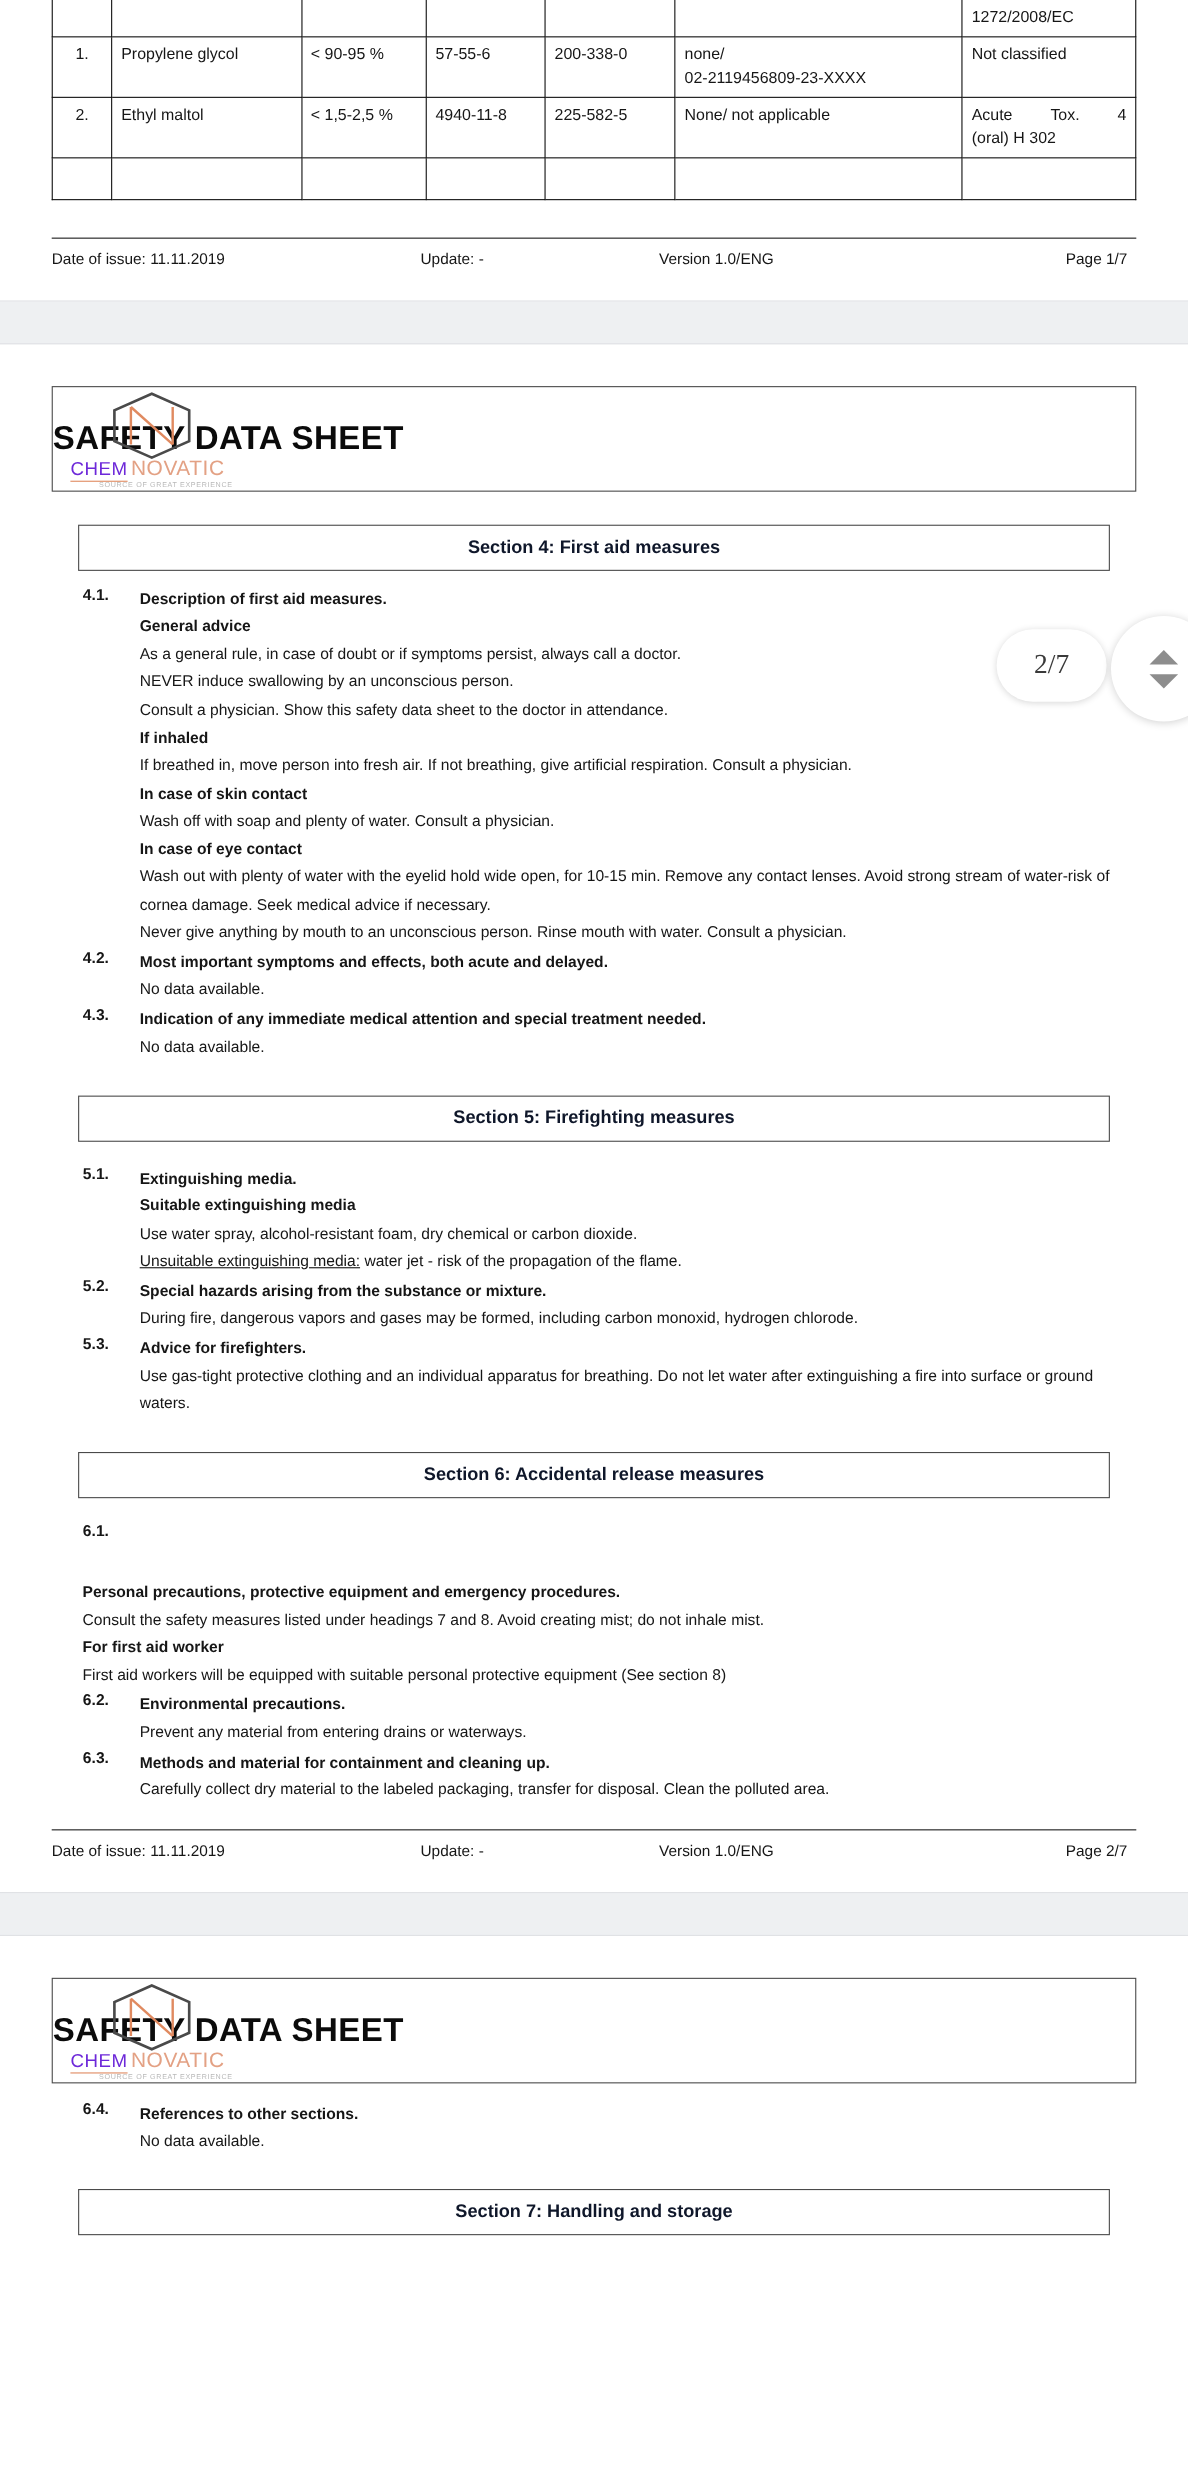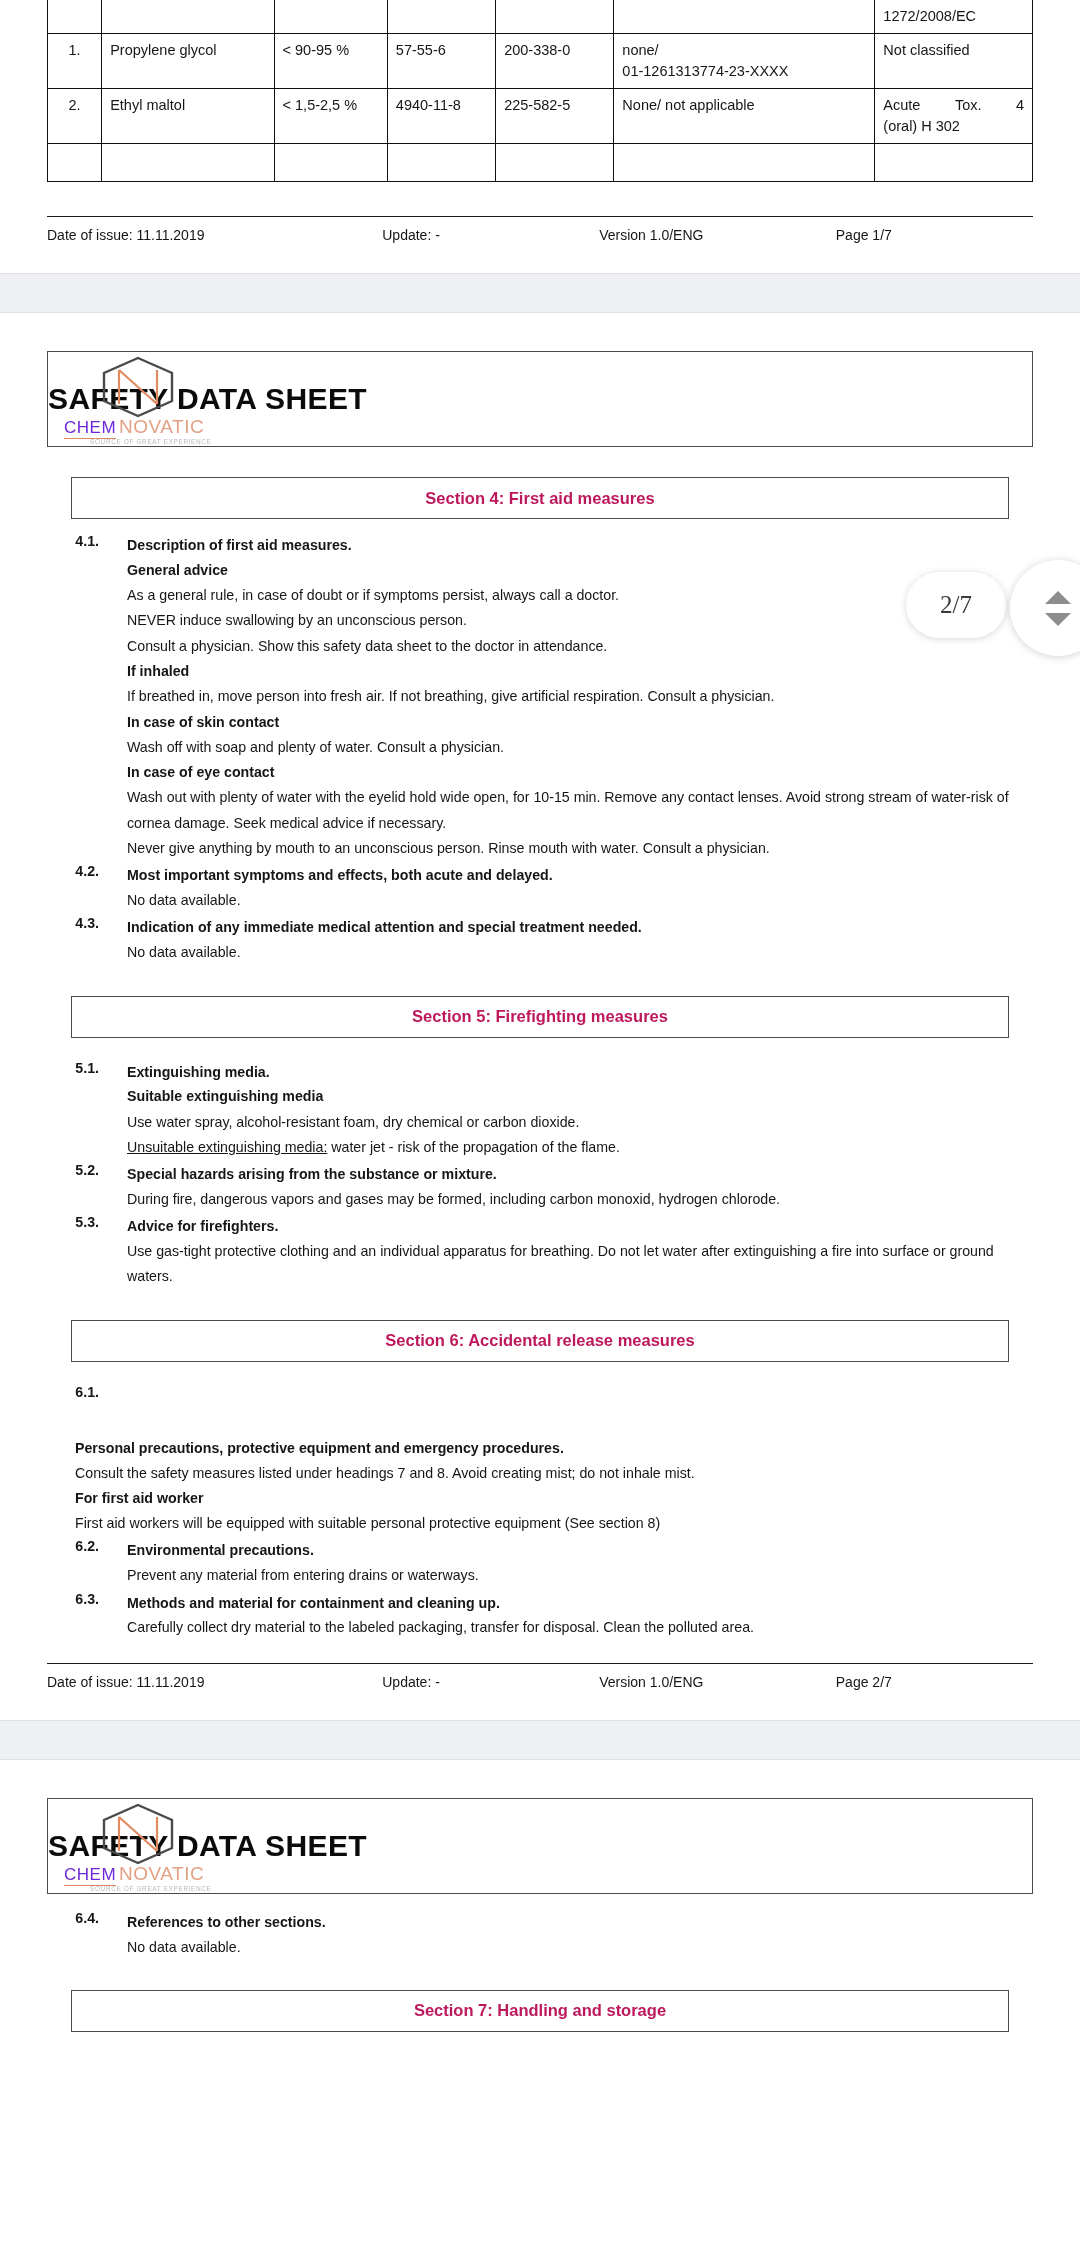--- a/index.html
+++ b/index.html
@@ -68,21 +68,21 @@
     border-top: 1.6px solid #1a1a1a;
     padding-top: 10px;
     display: flex;
     font-size: 14px;
     color: #161616;
     padding-bottom: 30px;
   }
   .doc-footer .f1 { width: 34%; }
   .doc-footer .f2 { width: 22%; }
   .doc-footer .f3 { width: 24%; }
-  .doc-footer .f4 { width: 20%; text-align: left; padding-right: 8px;}
+  .doc-footer .f4 { width: 20%; text-align: right; padding-right: 8px;}
 
   
   .title-box {
     margin-top: 38px;
     border: 1.6px solid #4a4a4a;
     height: 96px;
     display: flex;
     align-items: center;
     position: relative;
   }
@@ -134,21 +134,21 @@
   
   .section-band {
     margin: 30px 24px 0 24px;
     border: 1.4px solid #4a4a4a;
     height: 42px;
     display: flex;
     align-items: center;
     justify-content: center;
     font-size: 16.5px;
     font-weight: bold;
-    color: #be185d;
+    color: #0f172a;
   }
 
   
   .clause {
     display: flex;
     margin-top: 14px;
     font-size: 14.2px;
     color: #161616;
   }
   .clause .num {
@@ -240,21 +240,21 @@
         <td class="c-class">1272/2008/EC</td>
       </tr>
       <tr>
         <td class="c-no">1.</td>
         <td class="c-name">Propylene glycol</td>
         <td class="c-conc">&lt; 90-95 %</td>
         <td class="c-cas">57-55-6</td>
         <td class="c-ec">200-338-0</td>
         <td class="c-reach">
           <div>none/</div>
-          <div>01-1261313774-23-XXXX</div>
+          <div>02-2119456809-23-XXXX</div>
         </td>
         <td class="c-class">Not classified</td>
       </tr>
       <tr>
         <td class="c-no">2.</td>
         <td class="c-name">Ethyl maltol</td>
         <td class="c-conc">&lt; 1,5-2,5 %</td>
         <td class="c-cas">4940-11-8</td>
         <td class="c-ec">225-582-5</td>
         <td class="c-reach">None/ not applicable</td>

